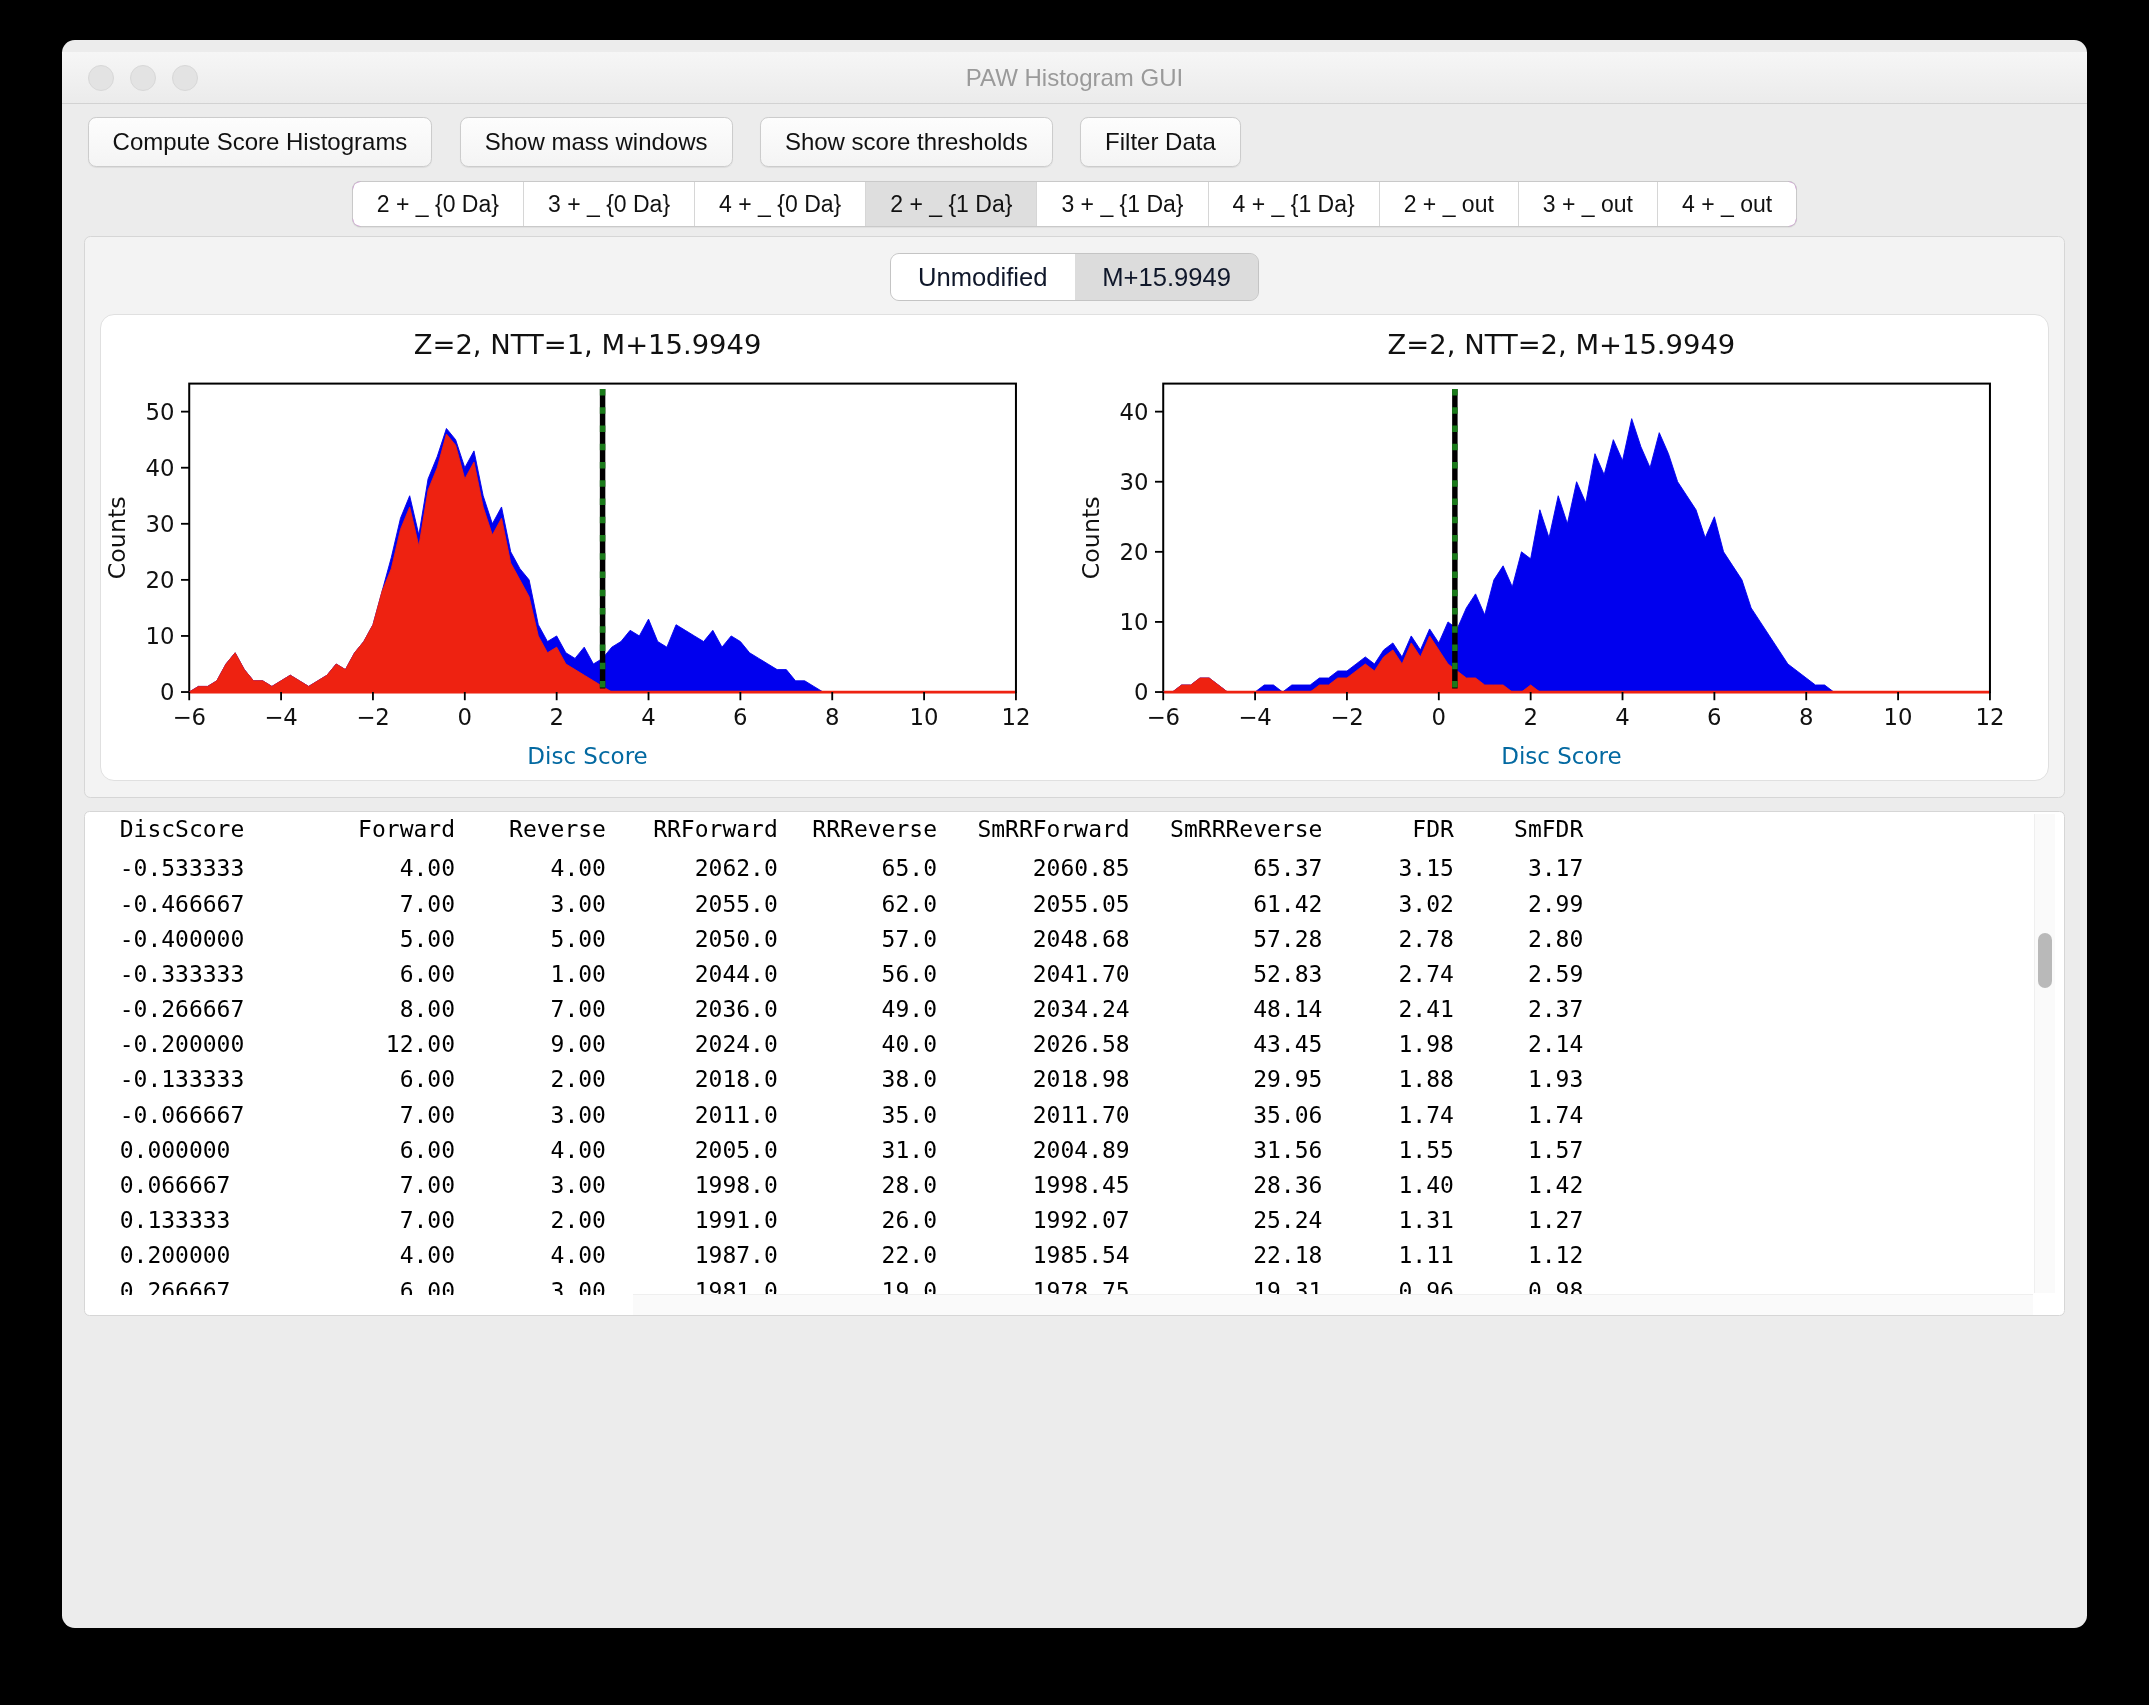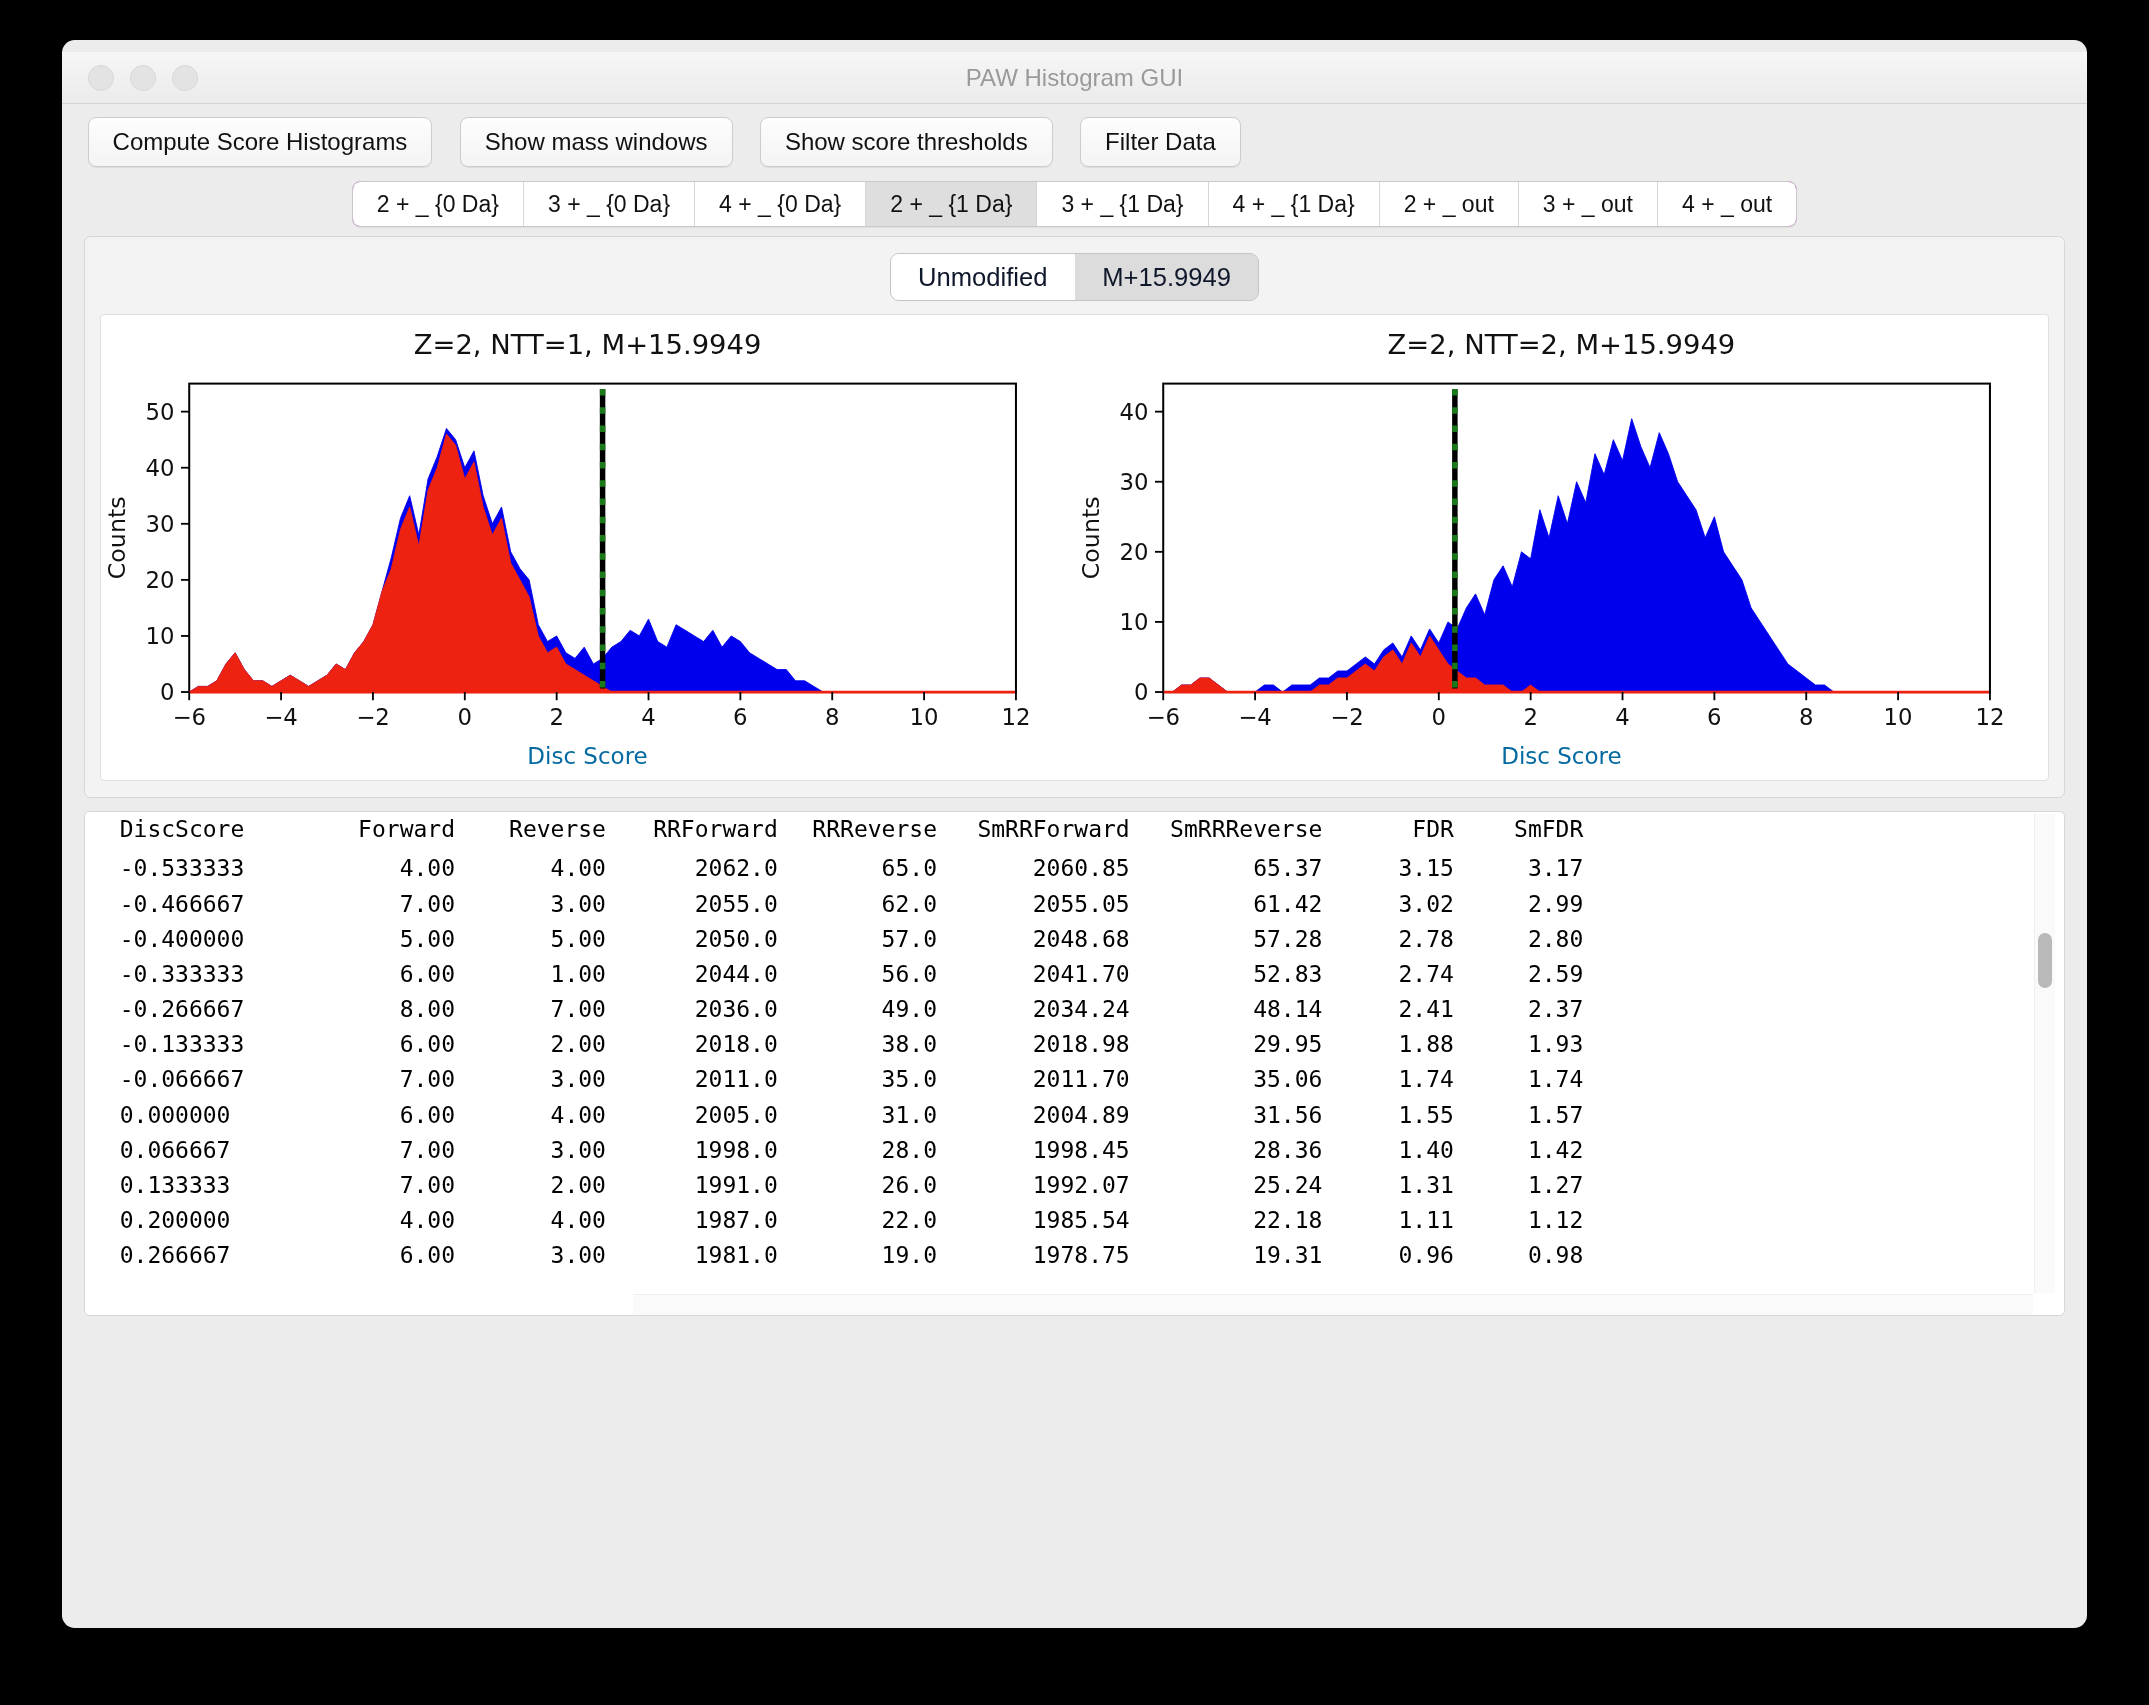--- a/index.html
+++ b/index.html
@@ -51,21 +51,21 @@
   .panel{
     background:#f3f3f3;border:0.9px solid #d6d6d6;border-radius:6.4px;
   }
 
   #chart-panel{padding:12.8px 14.6px 16.4px 14.6px;}
   #subtab-wrap{display:flex;justify-content:center;padding:3.7px 0 12.8px 0;}
   #subtabs{display:flex;background:#dcdcdc;border:0.9px solid #c4c4c4;border-radius:9.1px;overflow:hidden;}
   .stab{font-size:25.6px;padding:8.2px 27.4px;color:#0f172a;background:#dcdcdc;cursor:default;white-space:nowrap;}
   .stab.sel{background:#fff;}
 
-  #figure{background:#fff;border:0.9px solid #e0e0e0;border-radius:4px;display:flex;padding:9.1px 0 11px 0;align-items:flex-end;}
+  #figure{background:#fff;border:0.9px solid #e0e0e0;border-radius:14px;display:flex;padding:9.1px 0 11px 0;align-items:flex-end;}
   .chart{flex:1;position:relative;}
   .chart-title{text-align:center;font-size:27.4px;color:#111;margin:5.5px 0 9.1px 0;font-family:"DejaVu Sans",sans-serif;}
 
   .plotwrap{position:relative;margin:0 auto;}
   .xlabel{text-align:center;font-size:23px;color:#0369a1;margin-top:5.5px;font-family:"DejaVu Sans",sans-serif;}
 
   
   #table-panel{margin-top:12.8px;height:503px;background:#fff;border:0.9px solid #d6d6d6;border-radius:5.5px;
                position:relative;overflow:hidden;padding-left:48px;}
   #table-scroll{position:absolute;inset:0 31px 20px 0;overflow:hidden;}
@@ -293,20 +293,31 @@
                 <td class="c1">8.00</td>
                 <td class="c2">7.00</td>
                 <td class="c3">2036.0</td>
                 <td class="c4">49.0</td>
                 <td class="c5">2034.24</td>
                 <td class="c6">48.14</td>
                 <td class="c7">2.41</td>
                 <td class="c8">2.37</td>
               </tr>
               <tr>
+                <td class="c0">-0.200000</td>
+                <td class="c1">12.00</td>
+                <td class="c2">9.00</td>
+                <td class="c3">2024.0</td>
+                <td class="c4">40.0</td>
+                <td class="c5">2026.58</td>
+                <td class="c6">43.45</td>
+                <td class="c7">1.98</td>
+                <td class="c8">2.14</td>
+              </tr>
+              <tr>
                 <td class="c0">-0.133333</td>
                 <td class="c1">6.00</td>
                 <td class="c2">2.00</td>
                 <td class="c3">2018.0</td>
                 <td class="c4">38.0</td>
                 <td class="c5">2018.98</td>
                 <td class="c6">29.95</td>
                 <td class="c7">1.88</td>
                 <td class="c8">1.93</td>
               </tr>

